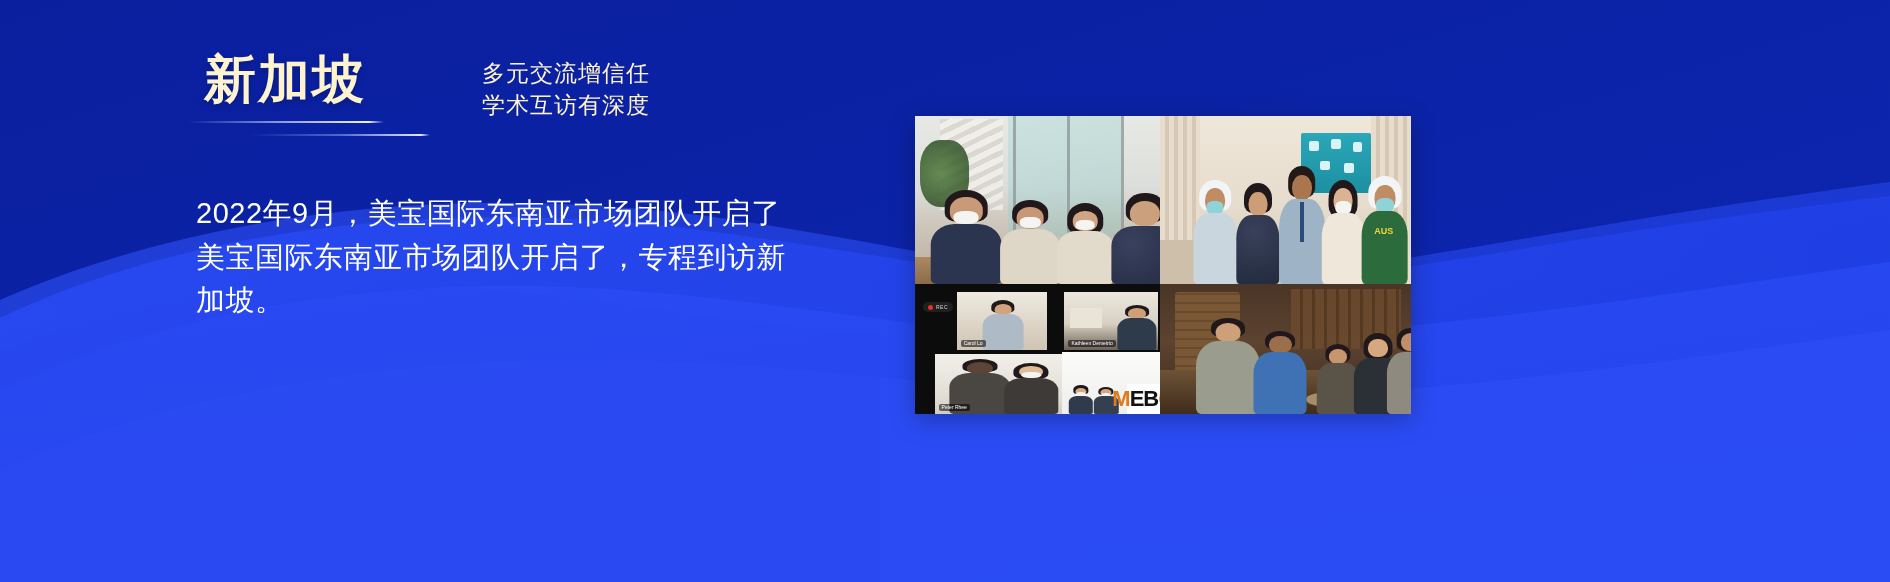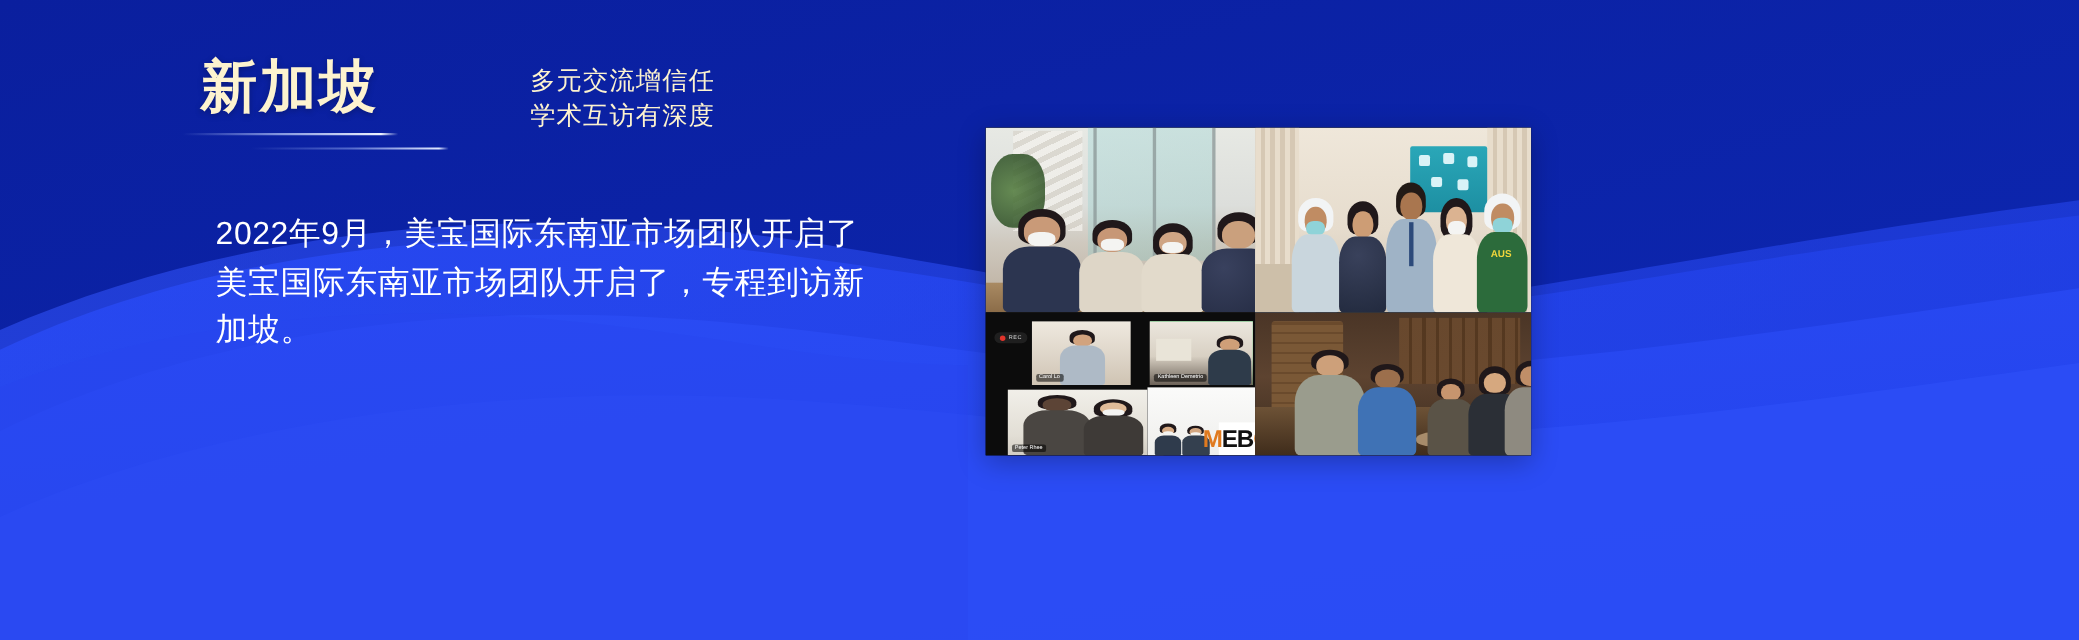--- a/index.html
+++ b/index.html
@@ -7,21 +7,21 @@
   .slide{
     position:relative;
     width:1890px;height:582px;
     overflow:hidden;
     background:#0b23a8;
     font-family:"Liberation Sans","DejaVu Sans",sans-serif;
   }
   .bg-waves{position:absolute;inset:0;width:100%;height:100%;}
 
   
-  .title-block{position:absolute;left:182px;top:52px;width:420px;}
+  .title-block{position:absolute;left:204px;top:52px;width:420px;}
   .title{
     font-size:52px;line-height:1.05;font-weight:bold;
     color:#fdf3cf;letter-spacing:2px;
     text-shadow:0 2px 6px rgba(0,0,0,.25);
   }
   .rule-wrap{position:relative;height:30px;margin-top:10px;}
   .rule{position:absolute;height:2px;border-radius:2px;}
   .rule-a{left:-16px;top:4px;width:196px;
     background:linear-gradient(90deg,rgba(255,255,255,0) 0%,rgba(198,214,255,.65) 45%,#eef3ff 92%,rgba(255,255,255,0) 100%);}
   .rule-b{left:46px;top:17px;width:180px;
@@ -34,21 +34,21 @@
   }
 
   
   .copy{position:absolute;left:196px;top:192px;width:660px;}
   .item-no{color:#ffffff;font-size:30px;font-weight:bold;line-height:1;margin-bottom:16px;}
   .para{color:#ffffff;font-size:29px;line-height:1.5;letter-spacing:.5px;}
   .para .ln{display:block;white-space:nowrap;}
 
   
   .collage{
-    position:absolute;left:896px;top:116px;width:496px;height:298px;
+    position:absolute;left:915px;top:116px;width:496px;height:298px;
     display:grid;
     grid-template-columns:121px 124px 251px;
     grid-template-rows:168px 130px;
     background:#0b1020;
     overflow:hidden;
     box-shadow:0 6px 24px rgba(0,0,0,.28);
   }
   .ph{position:relative;overflow:hidden;background:#24303f;}
   .ph.top-cafe{grid-column:1 / span 2;grid-row:1;}
   .ph.top-clinic{grid-column:3;grid-row:1;}

